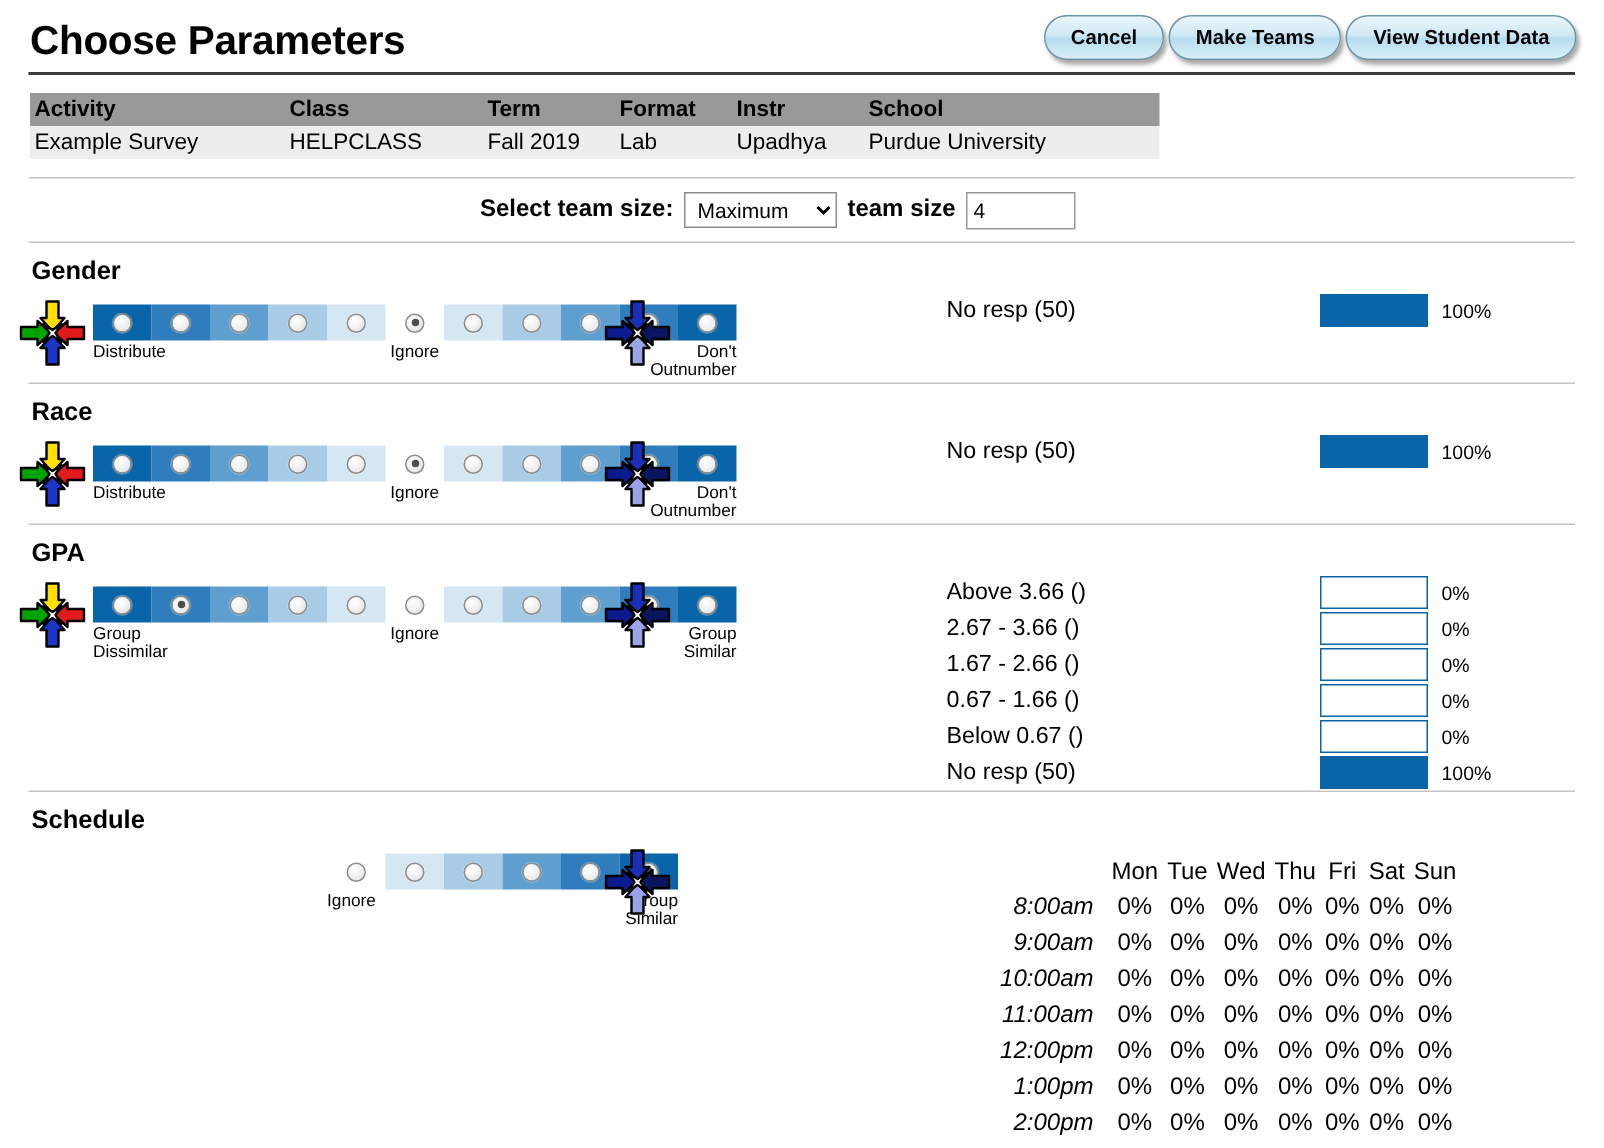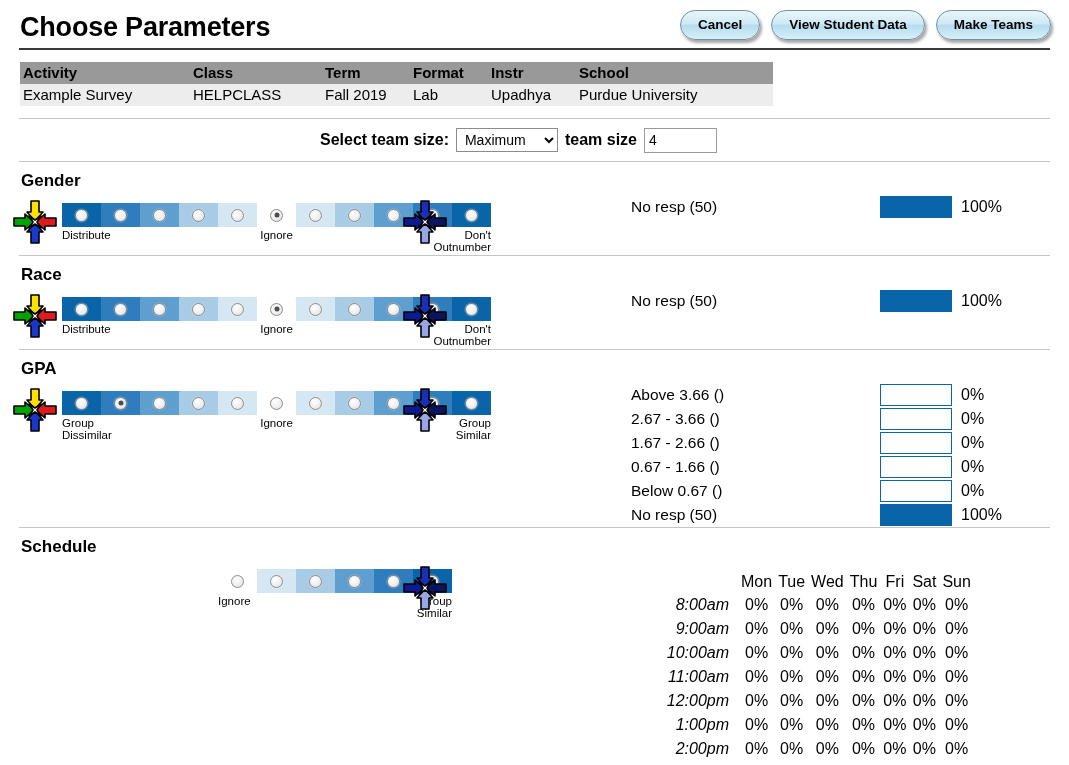--- a/index.html
+++ b/index.html
@@ -20,21 +20,21 @@
     position: absolute;
     left: 20px; top: 12px;
     font-size: 27px;
     font-weight: bold;
     letter-spacing: -0.2px;
   }
   .btn-bar {
     position: absolute;
     right: 18px; top: 10px;
     display: flex;
-    gap: 11px;
+    gap: 3px;
     align-items: center;
   }
   .pill-btn {
     border: 1px solid #6f93a6;
     border-radius: 16px;
     background: linear-gradient(to bottom, #eaf6fb 0%, #cfe9f5 45%, #b6dcef 52%, #d9eff8 100%);
     color: #000;
     font-size: 13.5px;
     font-weight: bold;
     font-family: "Liberation Sans", sans-serif;
@@ -207,21 +207,21 @@
   }
   .bar {
     width: 72px;
     height: 22px;
     border: 1px solid #0a64a8;
     background: #ffffff;
   }
   .bar.full { background: #0a64a8; }
   .pct {
     padding-left: 6px;
-    font-size: 16px;
+    font-size: 13px;
     white-space: nowrap;
   }
 
   
   .sched-table {
     border-collapse: collapse;
     font-size: 16px;
     margin-left: 0px;
     margin-top: 9px;
   }
@@ -246,22 +246,22 @@
   }
   .sched-table th.timehead { width: 108px; }
 </style>
 </head>
 <body>
 
 <div class="page-head">
   <div class="page-title">Choose Parameters</div>
   <div class="btn-bar">
     <button class="pill-btn">Cancel</button>
+    <button class="pill-btn">Make Teams</button>
     <button class="pill-btn">View Student Data</button>
-    <button class="pill-btn">Make Teams</button>
   </div>
 </div>
 <hr class="hr">
 
 <div class="info-wrap">
   <table class="info">
     <thead>
       <tr>
         <th class="col-activity">Activity</th>
         <th class="col-class">Class</th>

